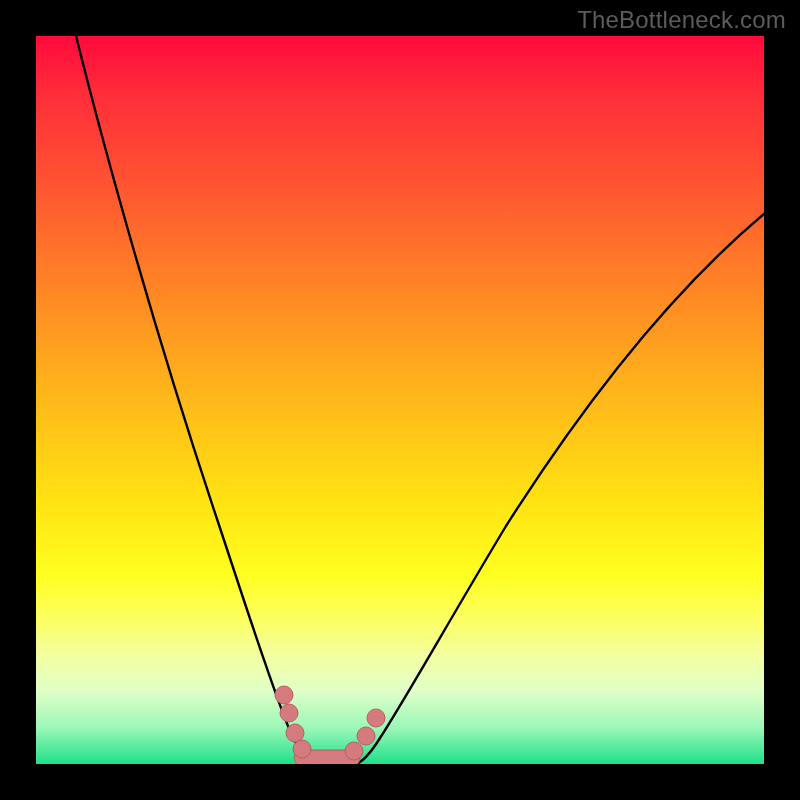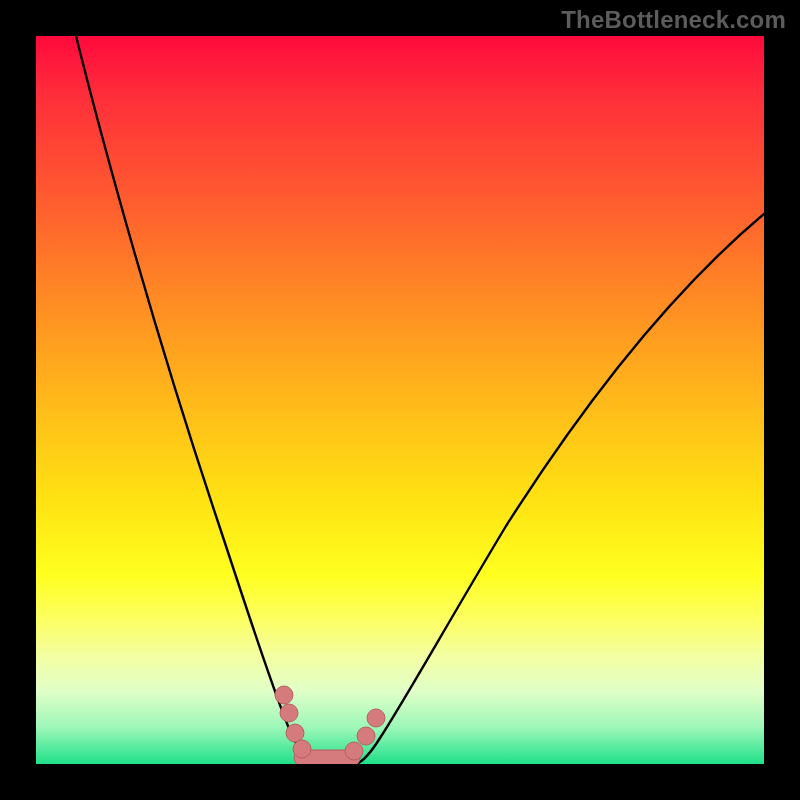--- a/index.html
+++ b/index.html
@@ -42,21 +42,21 @@
       #9cf7b8 95%,
       #1fe08a 100%
     );
   }
   .watermark {
     position: absolute;
     top: 6px;
     right: 14px;
     color: #5c5c5c;
     font-size: 24px;
-    font-weight: 700;
+    font-weight: 400;
     letter-spacing: 0.2px;
     user-select: none;
   }
   svg.curves {
     position: absolute;
     left: 0; top: 0;
     width: 728px; height: 728px;
     overflow: visible;
   }
   .curve-stroke {

